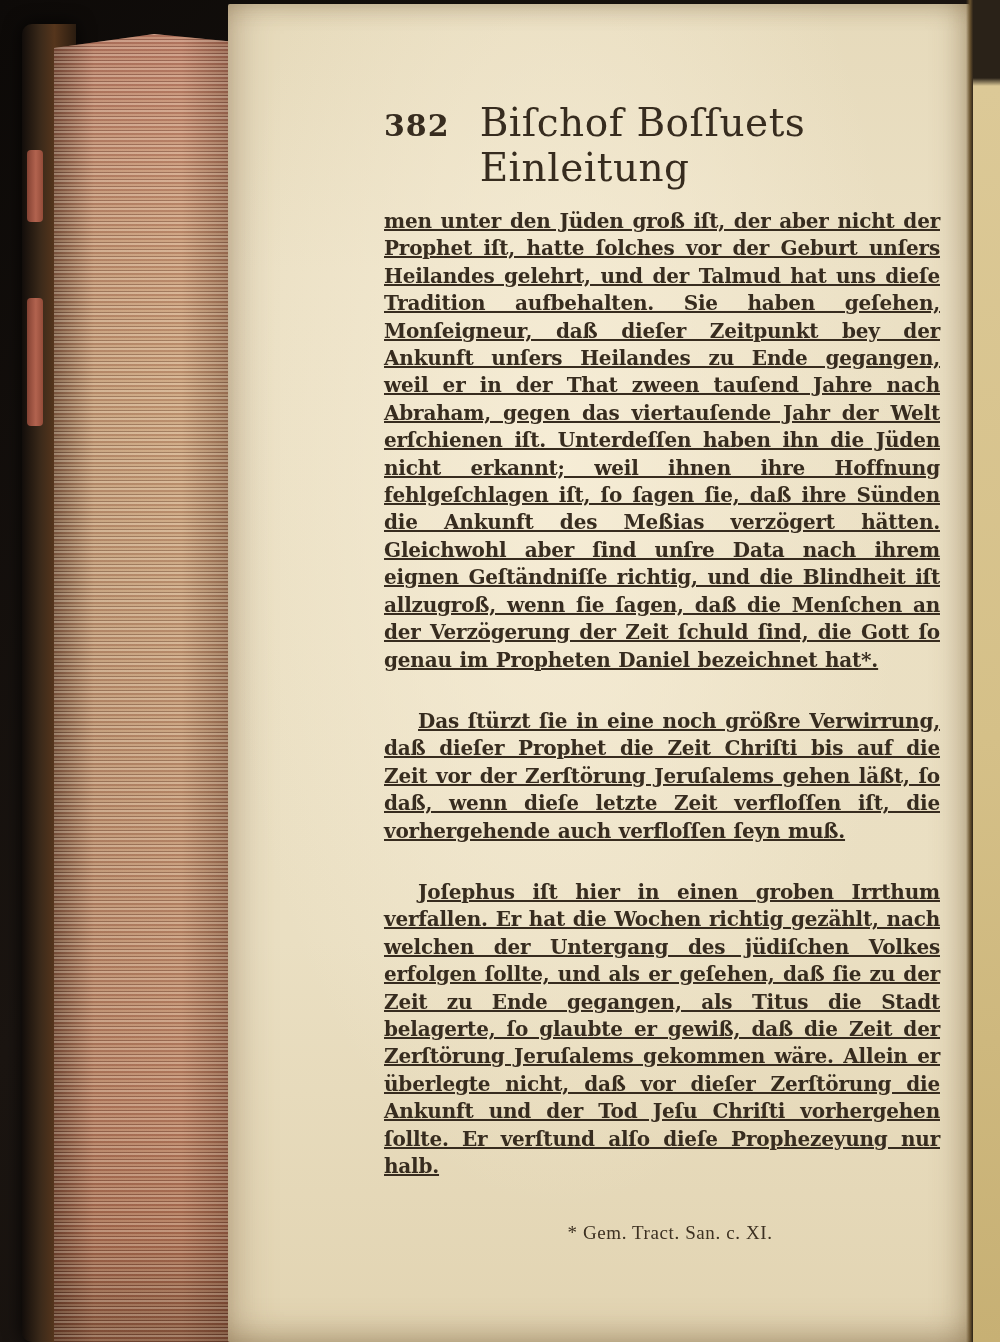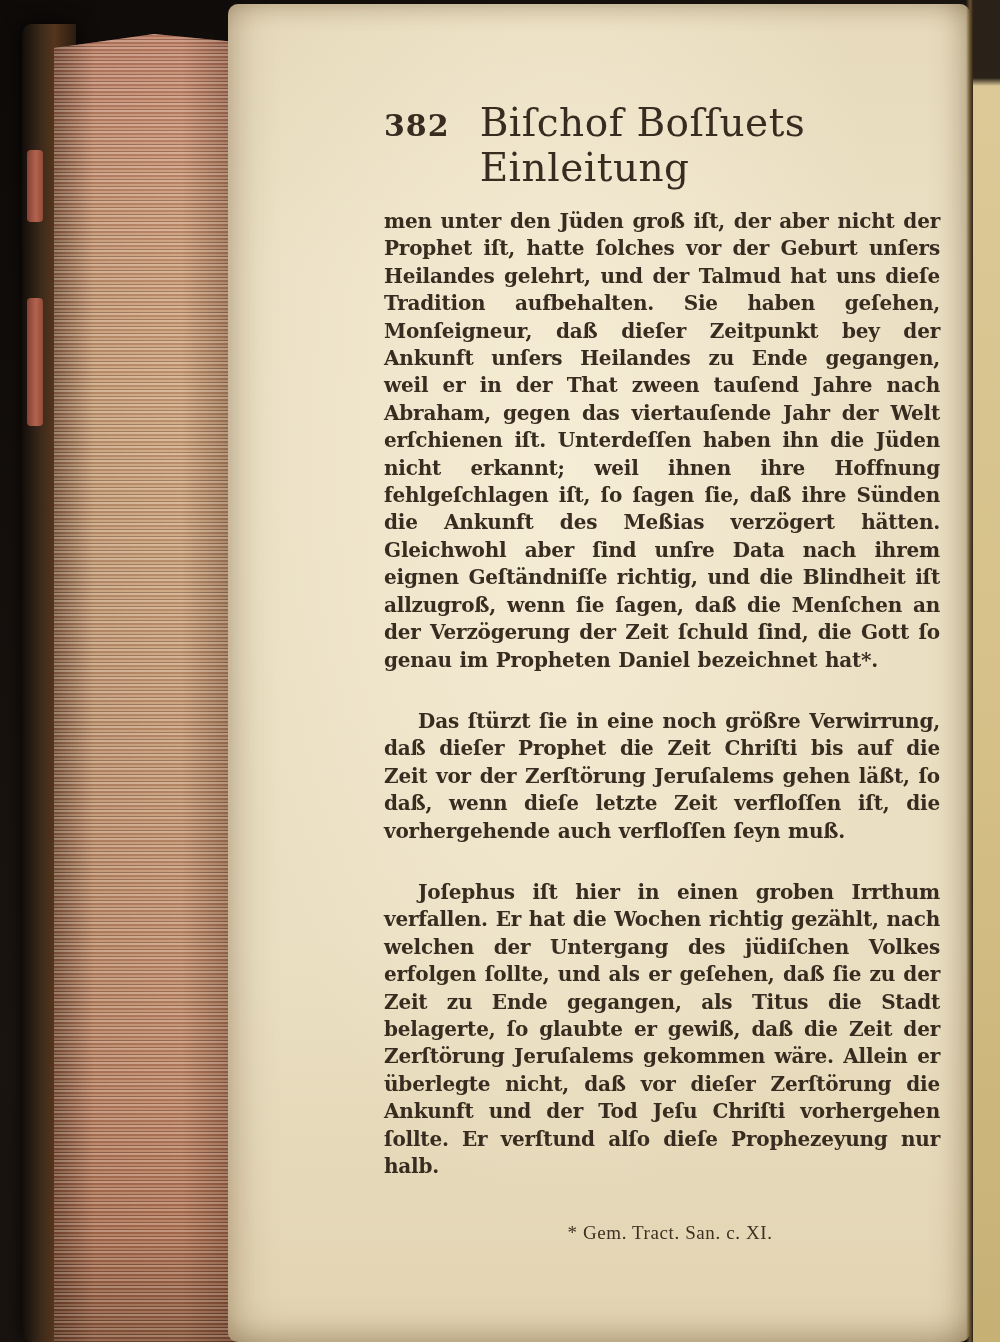--- a/index.html
+++ b/index.html
@@ -62,21 +62,21 @@
   .red-strip.a { left: 27px; top: 150px; height: 72px; }
   .red-strip.b { left: 27px; top: 298px; height: 128px; }
 
   
   .page {
     position: absolute;
     left: 228px;
     top: 4px;
     width: 742px;
     height: 1338px;
-    border-radius: 10px;
+    border-radius: 2px;
     background:
       radial-gradient(ellipse at 45% 35%, rgba(247,238,216,0.9) 0%, rgba(233,222,193,0.0) 60%),
       linear-gradient(to bottom, #e6dabb 0%, #ebe0c4 20%, #eadfc2 70%, #e2d4b2 100%);
     box-shadow:
       inset -20px 0 32px -14px rgba(105,80,45,0.45),
       inset 26px 0 44px -22px rgba(115,85,55,0.40),
       inset 0 -22px 34px -16px rgba(115,90,55,0.35),
       inset 0 16px 26px -16px rgba(115,90,55,0.28);
   }
 
@@ -106,20 +106,21 @@
   }
 
   .body-text {
     margin-top: 18px;
     font-size: 20px;
     line-height: 27.4px;
     font-weight: bold;
     text-align: justify;
     letter-spacing: -0.2px;
     word-spacing: 1px;
+    text-decoration: underline;
   }
   .body-text p { margin: 0; }
   .body-text p.spaced { margin-top: 16px; }
   .body-text p.indent { text-indent: 34px; margin-top: 34px; }
 
   .catchword {
     margin-top: 2px;
     text-align: right;
     font-size: 20px;
     font-weight: bold;

